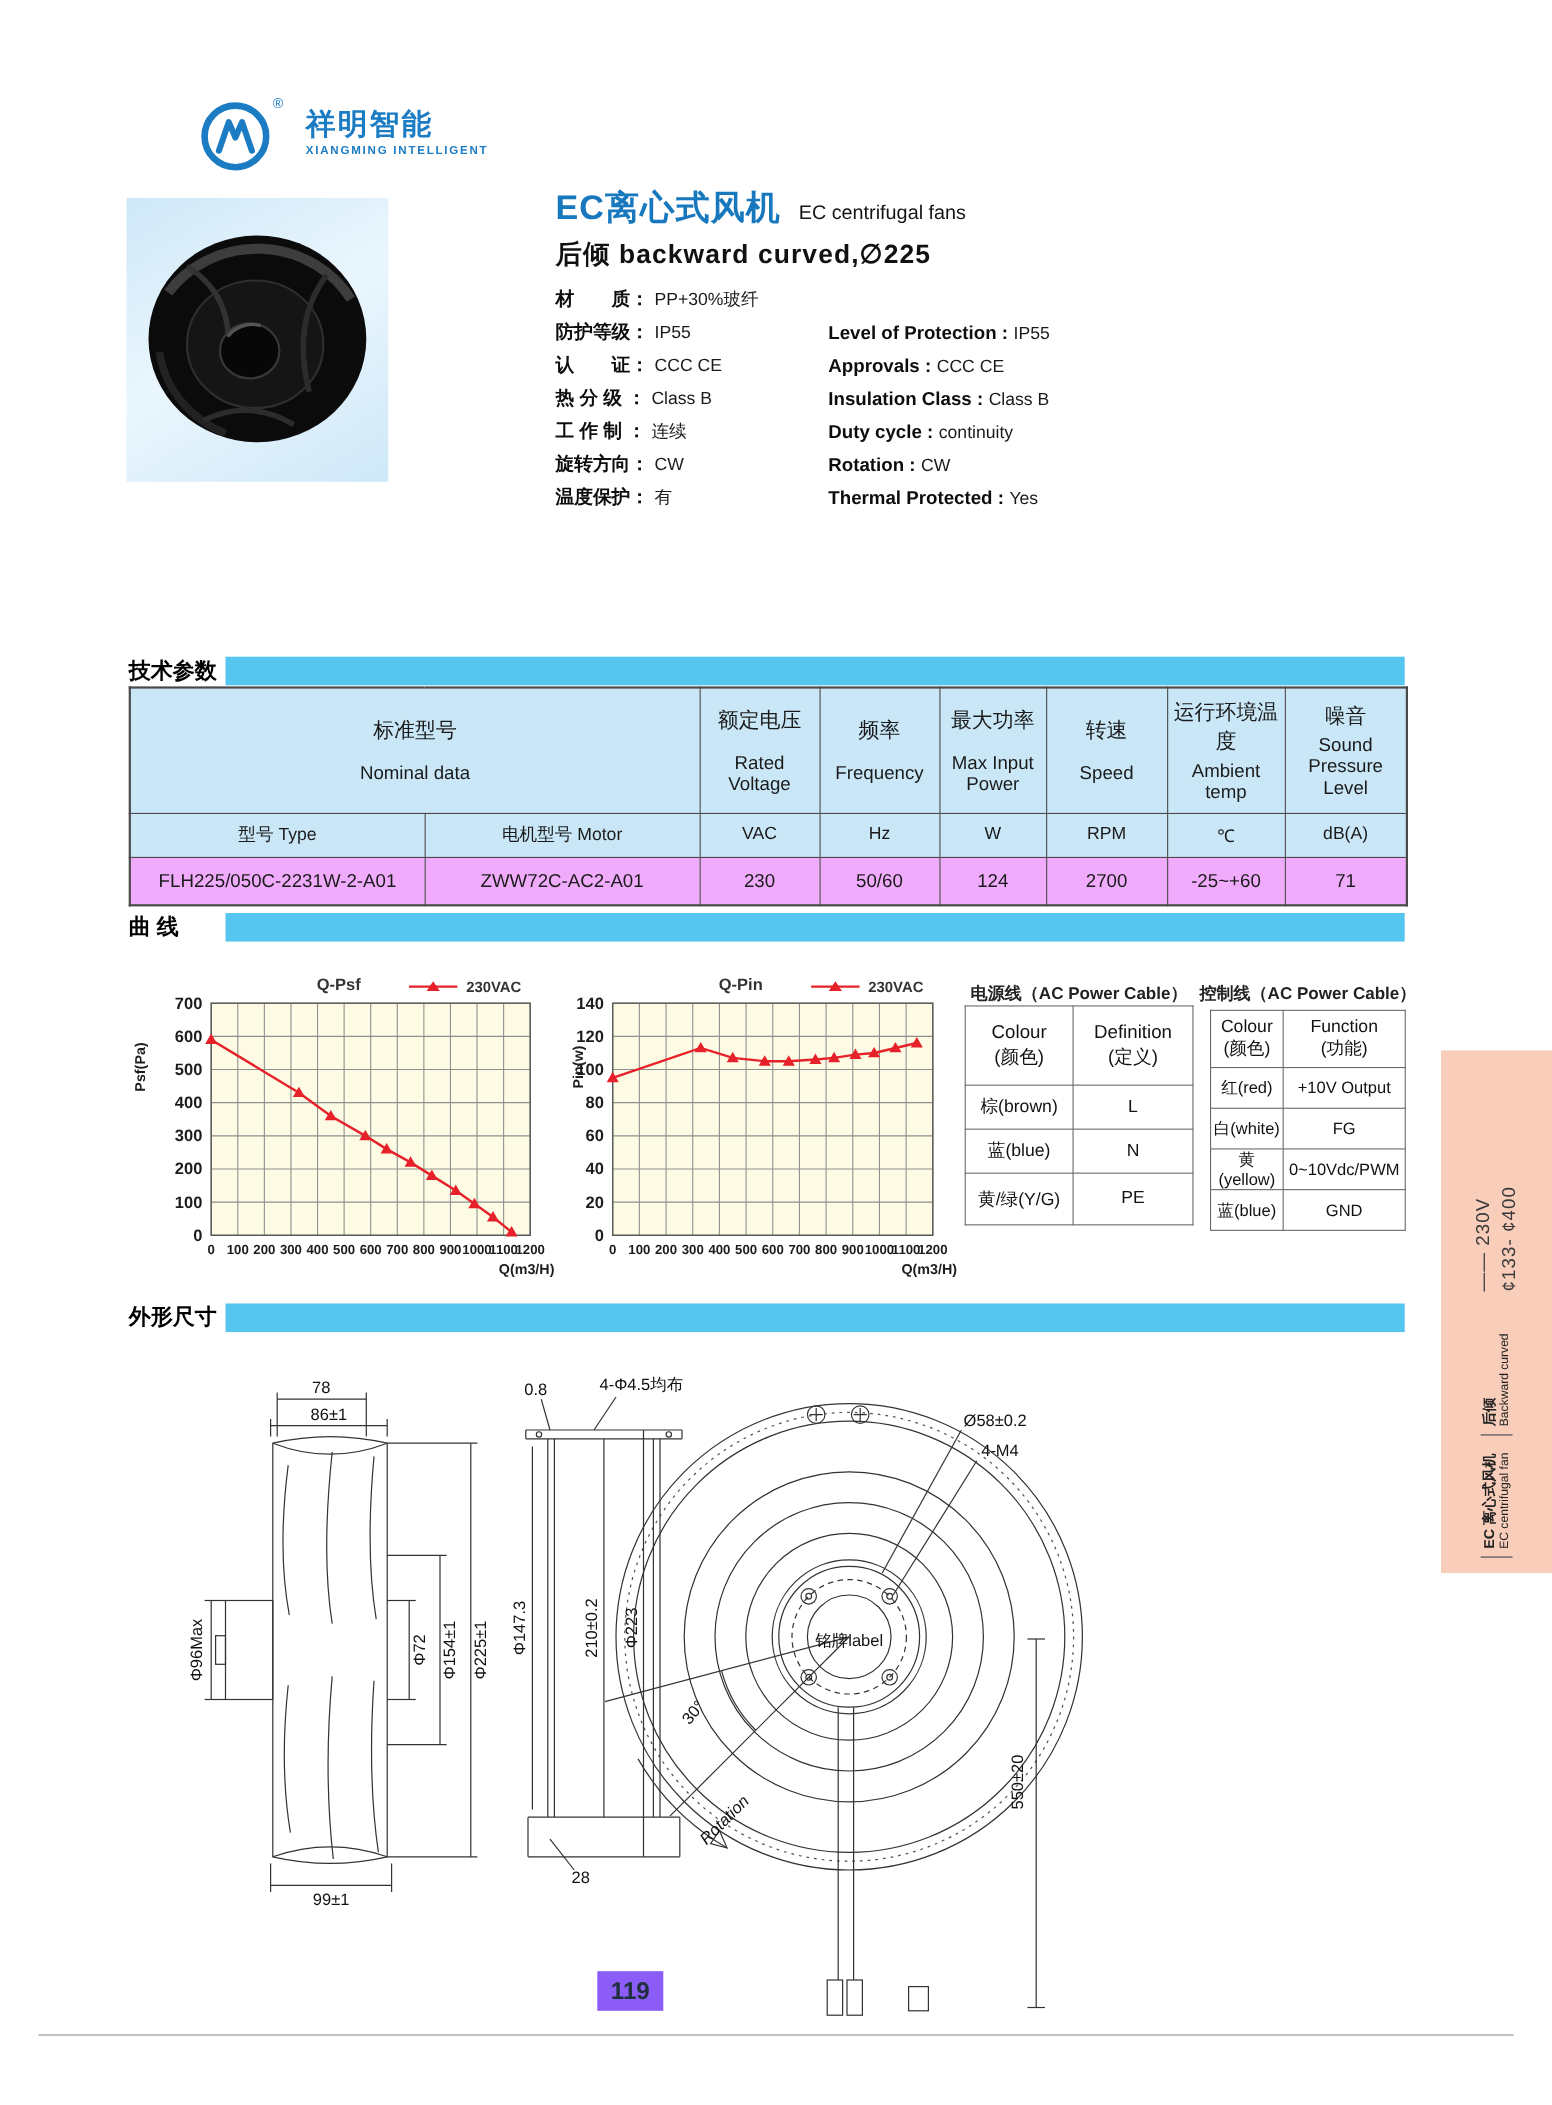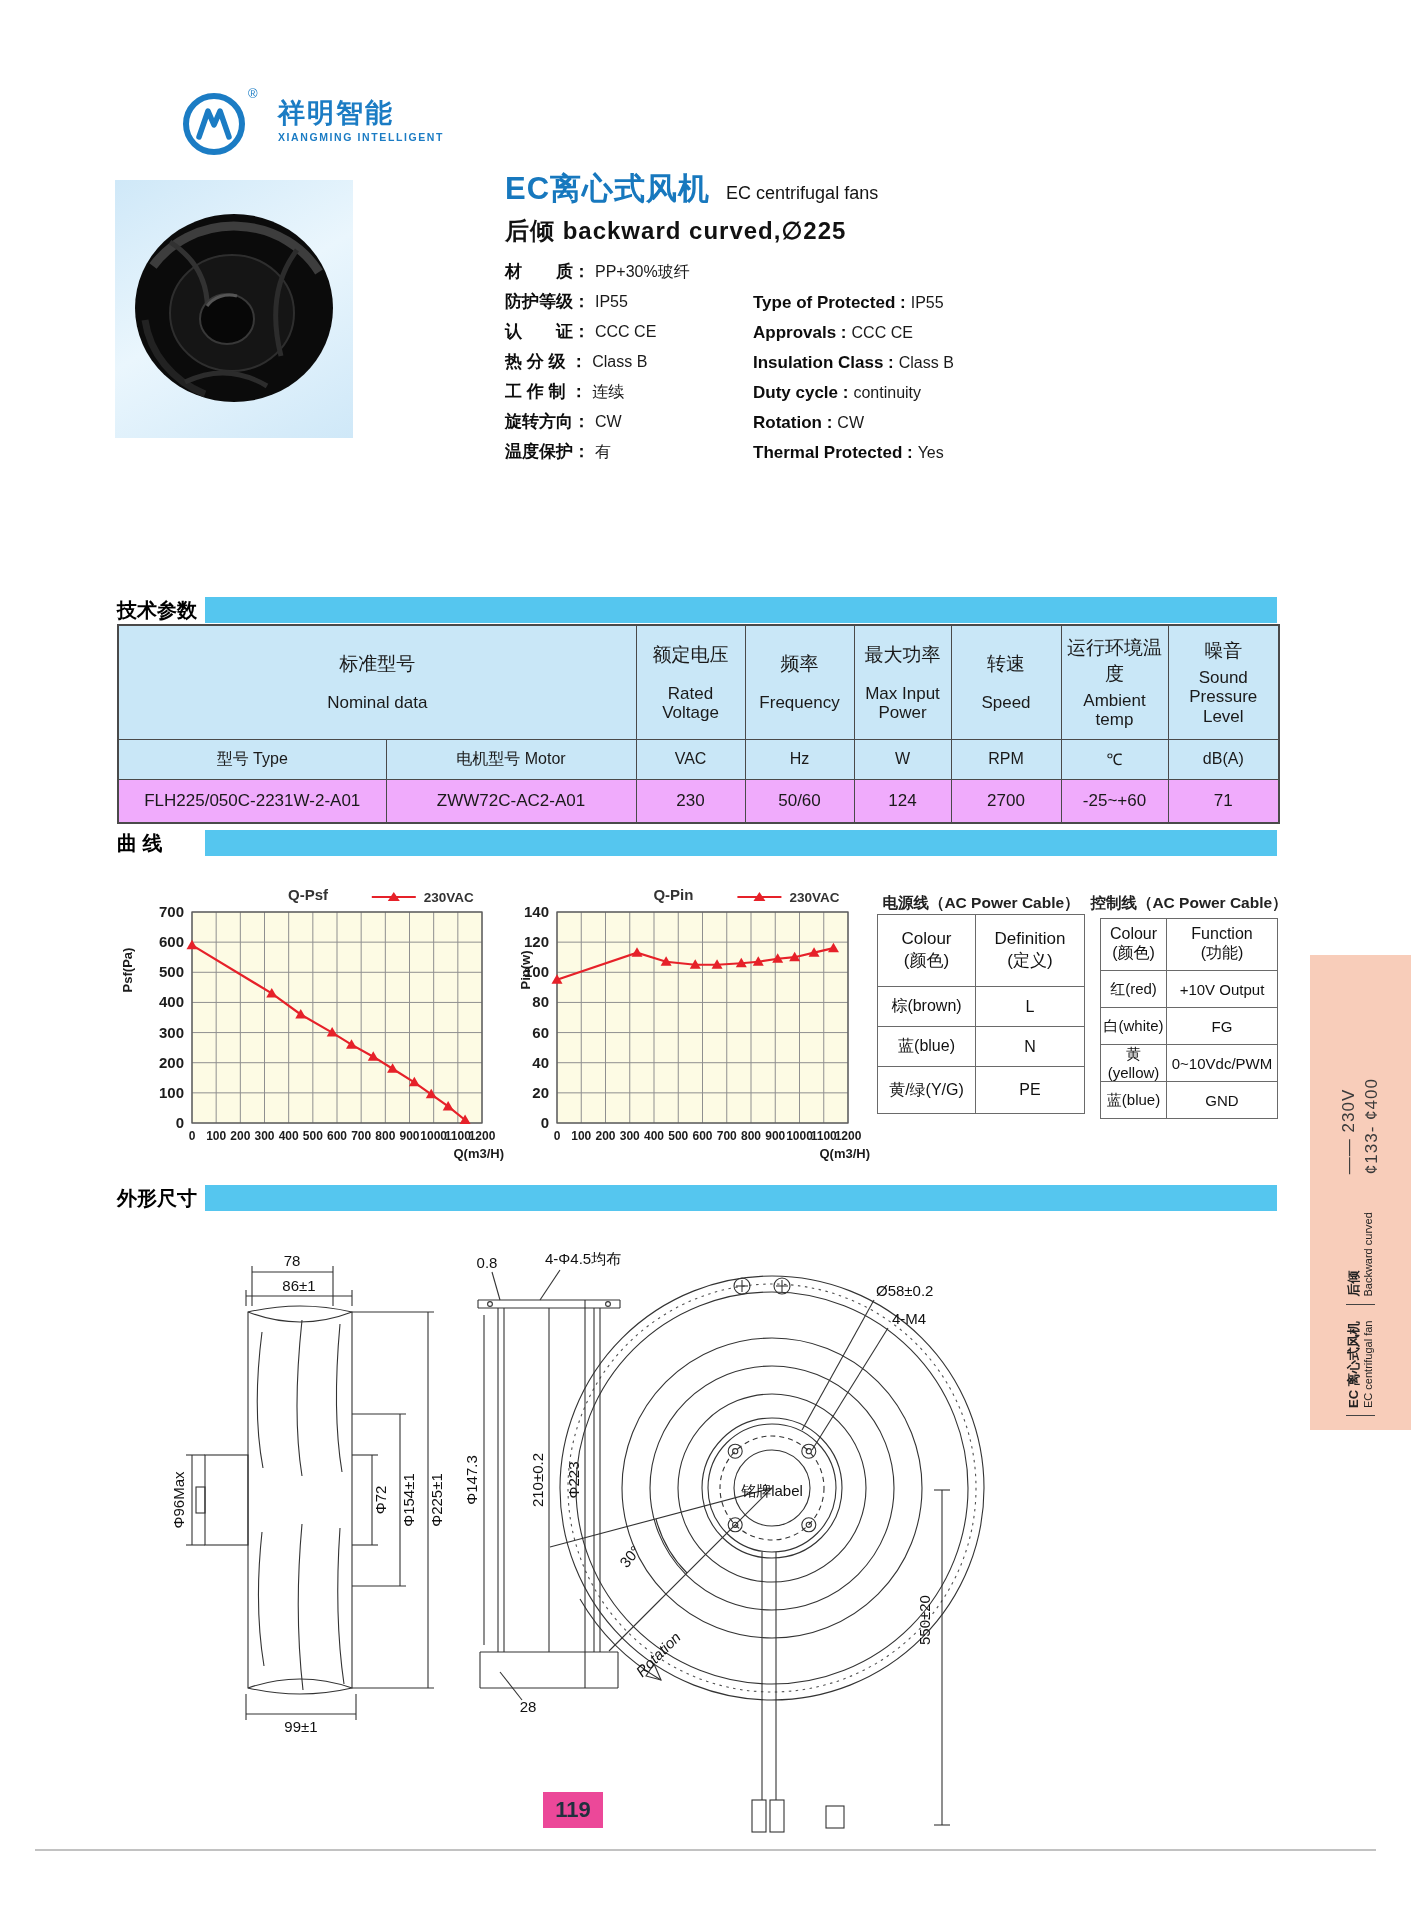--- a/index.html
+++ b/index.html
@@ -68,21 +68,21 @@
   
   .side-tab{left:1310px;top:1430px;width:475px;height:101px;transform-origin:0 0;
             transform:rotate(-90deg);background:#F8CDBA;display:flex;align-items:center;
             padding-left:14px;box-sizing:border-box;color:#333;}
   .tab-g{border-left:1.6px solid #444;padding-left:7px;margin-right:16px;line-height:1.2;}
   .tab-cn{font-size:13px;font-weight:700;color:#222;}
   .tab-en{font-size:11px;color:#222;}
   .tab-big{margin-left:22px;line-height:1.3;font-size:17px;color:#3a3a3a;letter-spacing:1px;}
 
   
-  .page-badge{left:543px;top:1792px;width:60px;height:36px;background:#ec4899;color:#21303e;
+  .page-badge{left:543px;top:1792px;width:60px;height:36px;background:#8b5cf6;color:#21303e;
               font-size:22px;font-weight:700;display:flex;align-items:center;justify-content:center;}
   .footer-line{left:35px;top:1849px;width:1341px;height:2px;background:#c2c2c2;}
 </style>
 </head>
 <body>
 
 <div class="page">
 
   <div class="abs logo">
     <svg width="92" height="82" viewBox="0 0 92 82">
@@ -115,21 +115,21 @@
       <span class="title-cn">EC离心式风机</span>
       <span class="title-en">EC centrifugal fans</span>
     </div>
     <div class="subtitle">后倾  backward curved,∅225</div>
     <div class="specs">
       <div class="spec-row">
         <div class="spec-cn"><span class="sl">材　　质：</span><span class="sv">PP+30%玻纤</span></div>
       </div>
       <div class="spec-row">
         <div class="spec-cn"><span class="sl">防护等级：</span><span class="sv">IP55</span></div>
-        <div class="spec-en"><span class="sl">Type of Protected :</span><span class="sv">IP55</span></div>
+        <div class="spec-en"><span class="sl">Level of Protection :</span><span class="sv">IP55</span></div>
       </div>
       <div class="spec-row">
         <div class="spec-cn"><span class="sl">认　　证：</span><span class="sv">CCC  CE</span></div>
         <div class="spec-en"><span class="sl">Approvals :</span><span class="sv">CCC  CE</span></div>
       </div>
       <div class="spec-row">
         <div class="spec-cn"><span class="sl">热 分 级 ：</span><span class="sv">Class B</span></div>
         <div class="spec-en"><span class="sl">Insulation Class :</span><span class="sv">Class B</span></div>
       </div>
       <div class="spec-row">

